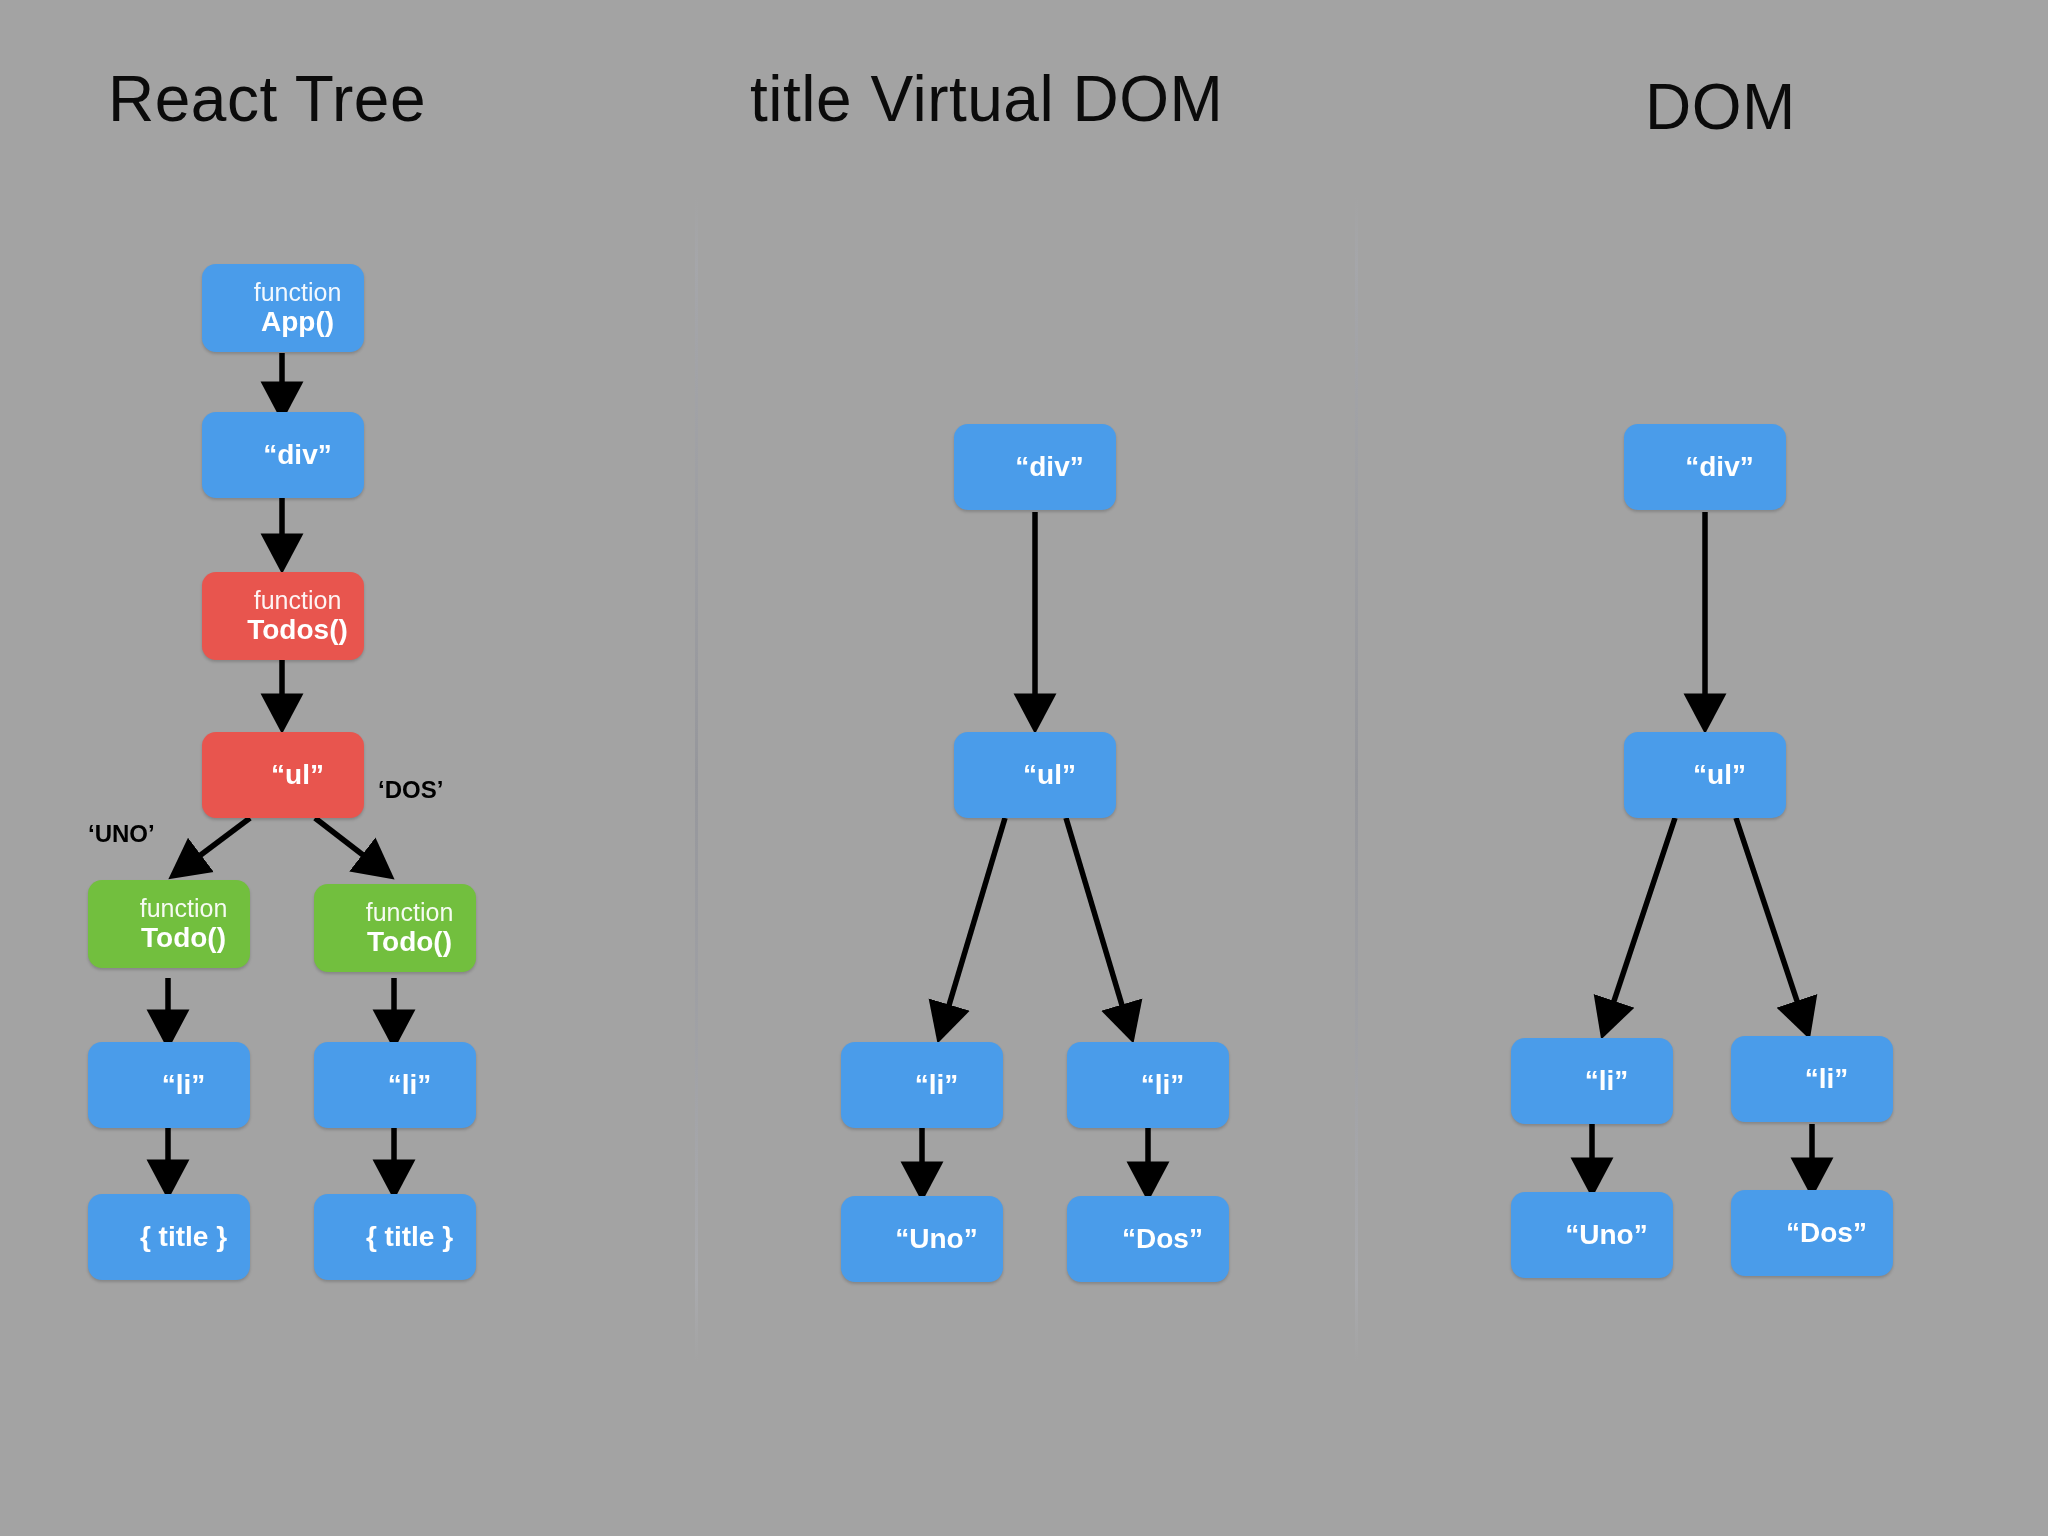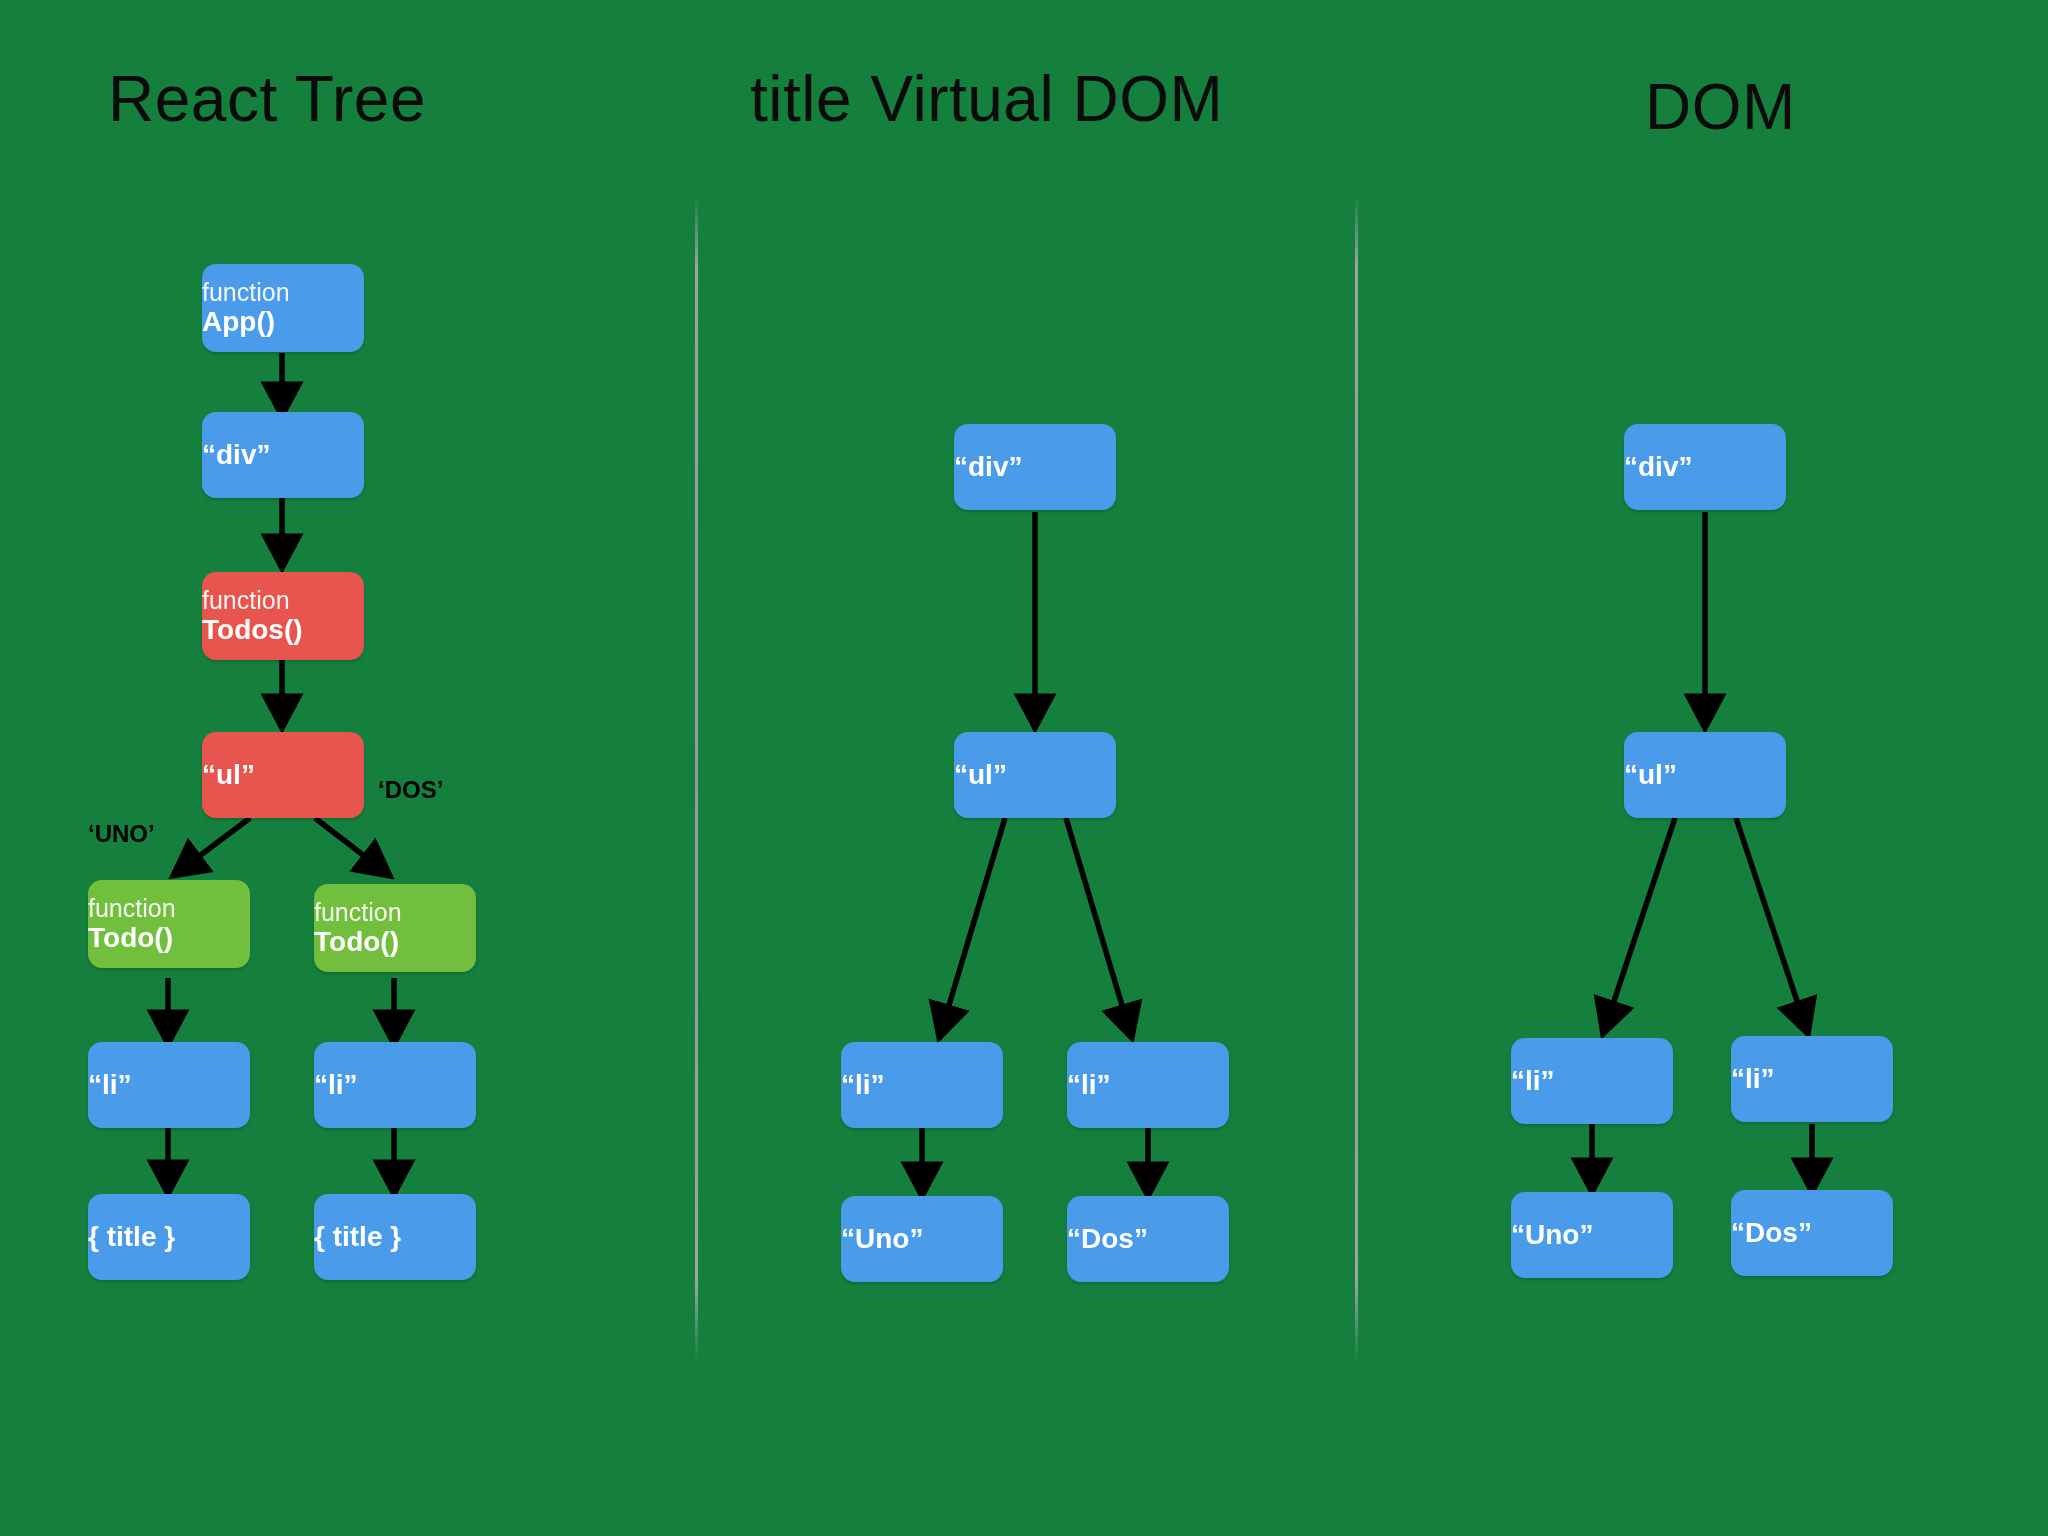--- a/index.html
+++ b/index.html
@@ -4,21 +4,21 @@
 <style>
   html, body {
     margin: 0;
     padding: 0;
     background: #ffffff;
   }
   #stage {
     position: relative;
     width: 2048px;
     height: 1536px;
-    background: #15803d;
+    background: #a3a3a3;
     overflow: hidden;
     font-family: "Liberation Sans", sans-serif;
   }
   .col-title {
     position: absolute;
     color: #0b0b0b;
     font-weight: 400;
     font-size: 64px;
     letter-spacing: 0.5px;
     white-space: nowrap;
@@ -33,27 +33,28 @@
         rgba(150,151,156,1) 50%,
         rgba(170,171,175,0.9) 93%,
         rgba(200,200,202,0) 100%);
   }
   .node {
     position: absolute;
     box-sizing: border-box;
     border-radius: 14px;
     display: flex;
     flex-direction: column;
-    align-items: flex-start;
+    align-items: center;
     justify-content: center;
     color: #ffffff;
     text-align: center;
     line-height: 1.12;
     box-shadow: 0 2px 3px rgba(0,0,0,0.18);
     font-family: "Liberation Sans", sans-serif;
+    padding-left: 29px;
   }
   .node .sub {
     font-weight: 400;
     font-size: 25px;
     color: rgba(255,255,255,0.93);
     display: block;
   }
   .node .main {
     font-weight: 700;
     font-size: 28px;

